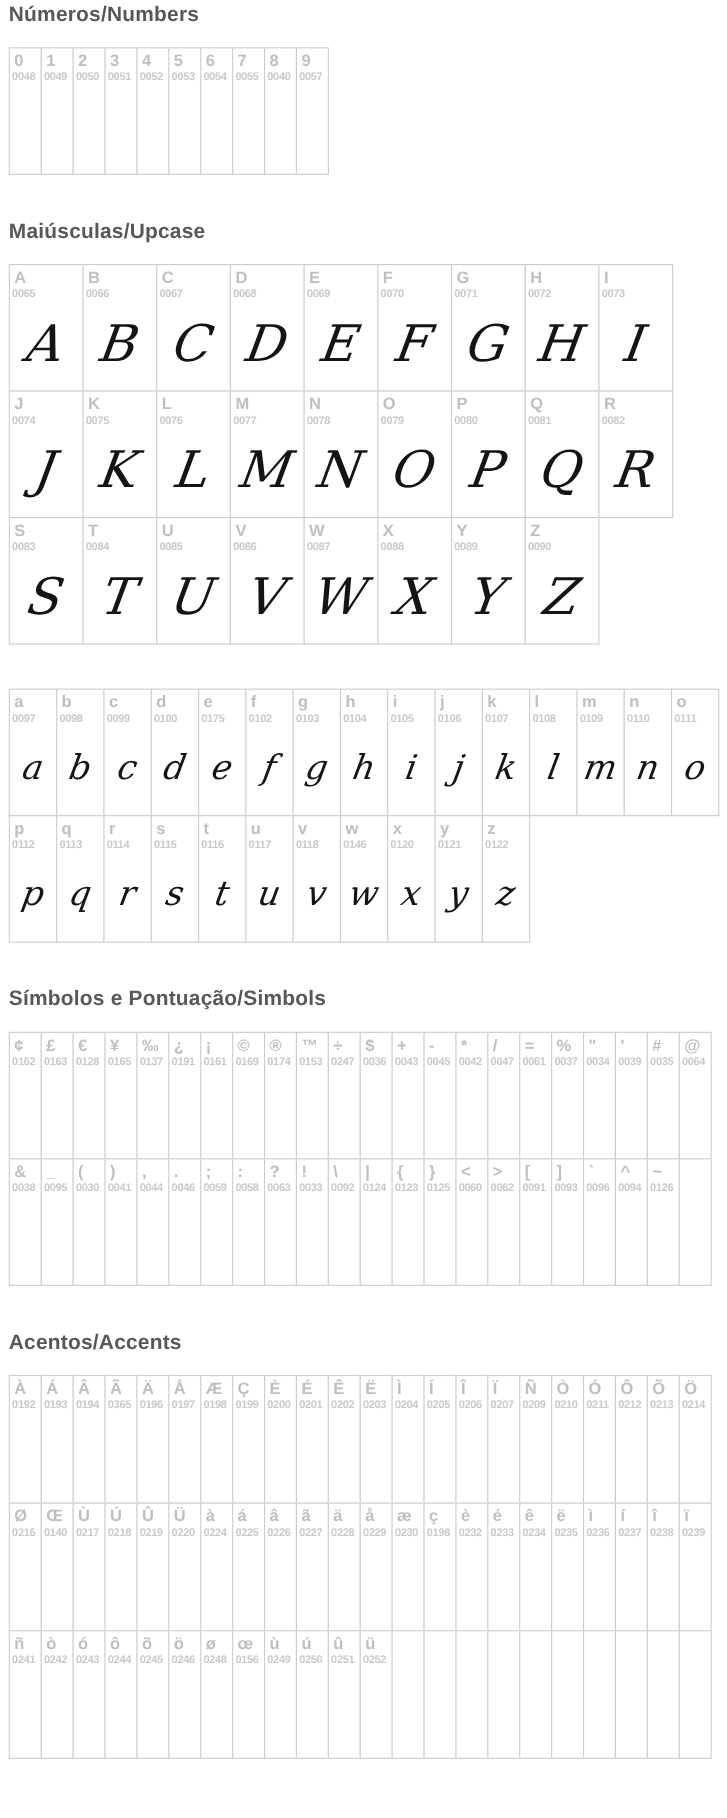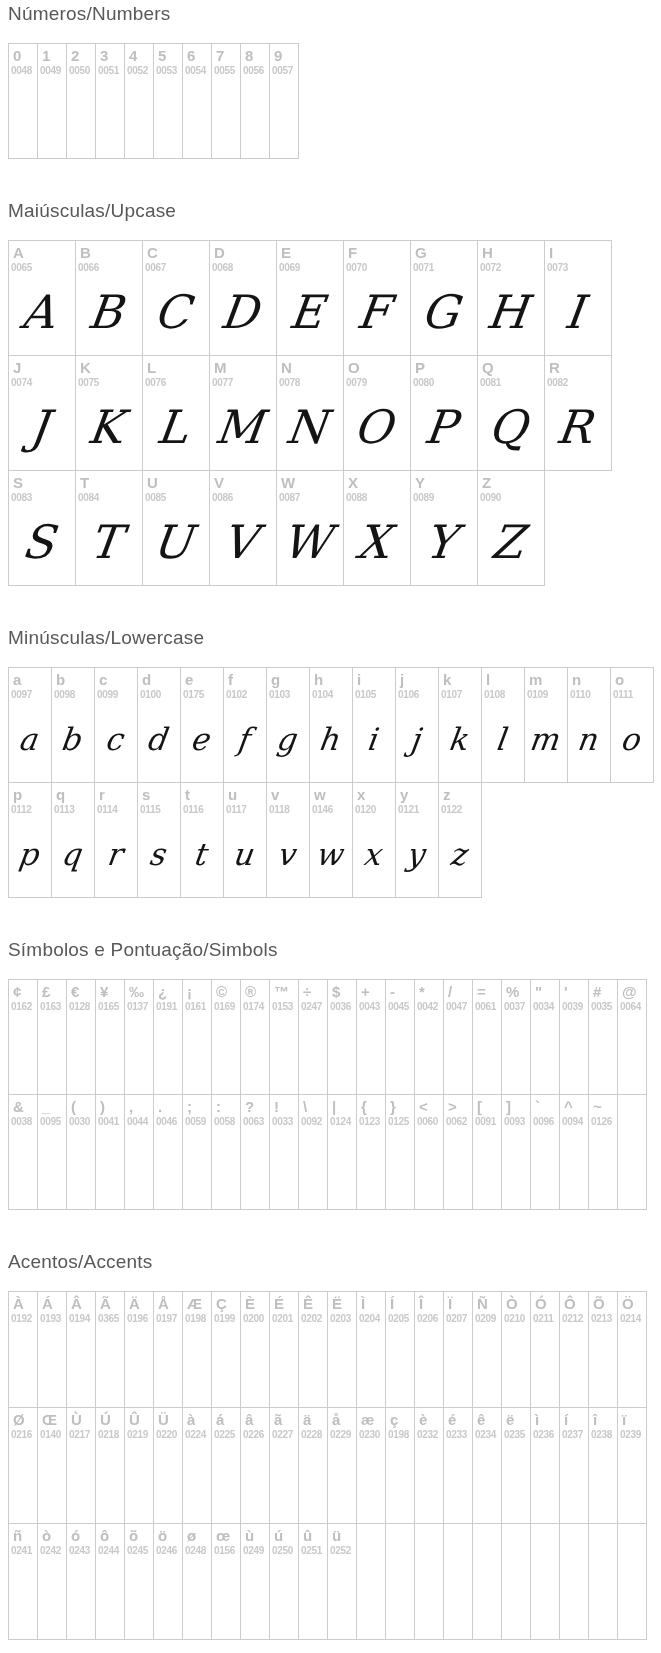--- a/index.html
+++ b/index.html
@@ -2,21 +2,21 @@
 <html style="--title: #58585a; --border: #cccccc; --label: #bfbfbf; --code: #c9c9c9; --glyph: #141414;"><head>
 <meta charset="utf-8">
 <style>
   html,body{margin:0;padding:0;background:#fff;}
   body{
     width:661px;height:1653px;overflow:hidden;box-sizing:border-box;
     padding:2px 0 0 8px;
     font-family:"Liberation Sans",sans-serif;
   }
   h2{
-    font-size:19px;line-height:24px;font-weight:400;
+    font-size:19px;line-height:24px;font-weight:700;
     color:var(--title,#58585a);
     margin:0 0 17px 0;letter-spacing:.2px;
   }
   section{margin-bottom:40px;}
   .tbl{display:block;}
   .trow{display:flex;}
   .trow + .trow{margin-top:-1px;}
   .cell{
     position:relative;box-sizing:border-box;
     border:1px solid var(--border,#cccccc);
@@ -94,21 +94,21 @@
             <span class="code">0054</span>
             <div class="glyph"></div>
           </div>
           <div class="cell">
             <span class="ch">7</span>
             <span class="code">0055</span>
             <div class="glyph"></div>
           </div>
           <div class="cell">
             <span class="ch">8</span>
-            <span class="code">0056</span>
+            <span class="code">0040</span>
             <div class="glyph"></div>
           </div>
           <div class="cell">
             <span class="ch">9</span>
             <span class="code">0057</span>
             <div class="glyph"></div>
           </div>
         </div>
       </div>
     </section>
@@ -247,21 +247,20 @@
           </div>
           <div class="cell">
             <span class="ch">Z</span>
             <span class="code">0090</span>
             <div class="glyph">Z</div>
           </div>
         </div>
       </div>
     </section>
     <section class="lowercase">
-      <h2>Minúsculas/Lowercase</h2>
       <div class="tbl">
         <div class="trow">
           <div class="cell">
             <span class="ch">a</span>
             <span class="code">0097</span>
             <div class="glyph">a</div>
           </div>
           <div class="cell">
             <span class="ch">b</span>
             <span class="code">0098</span>

